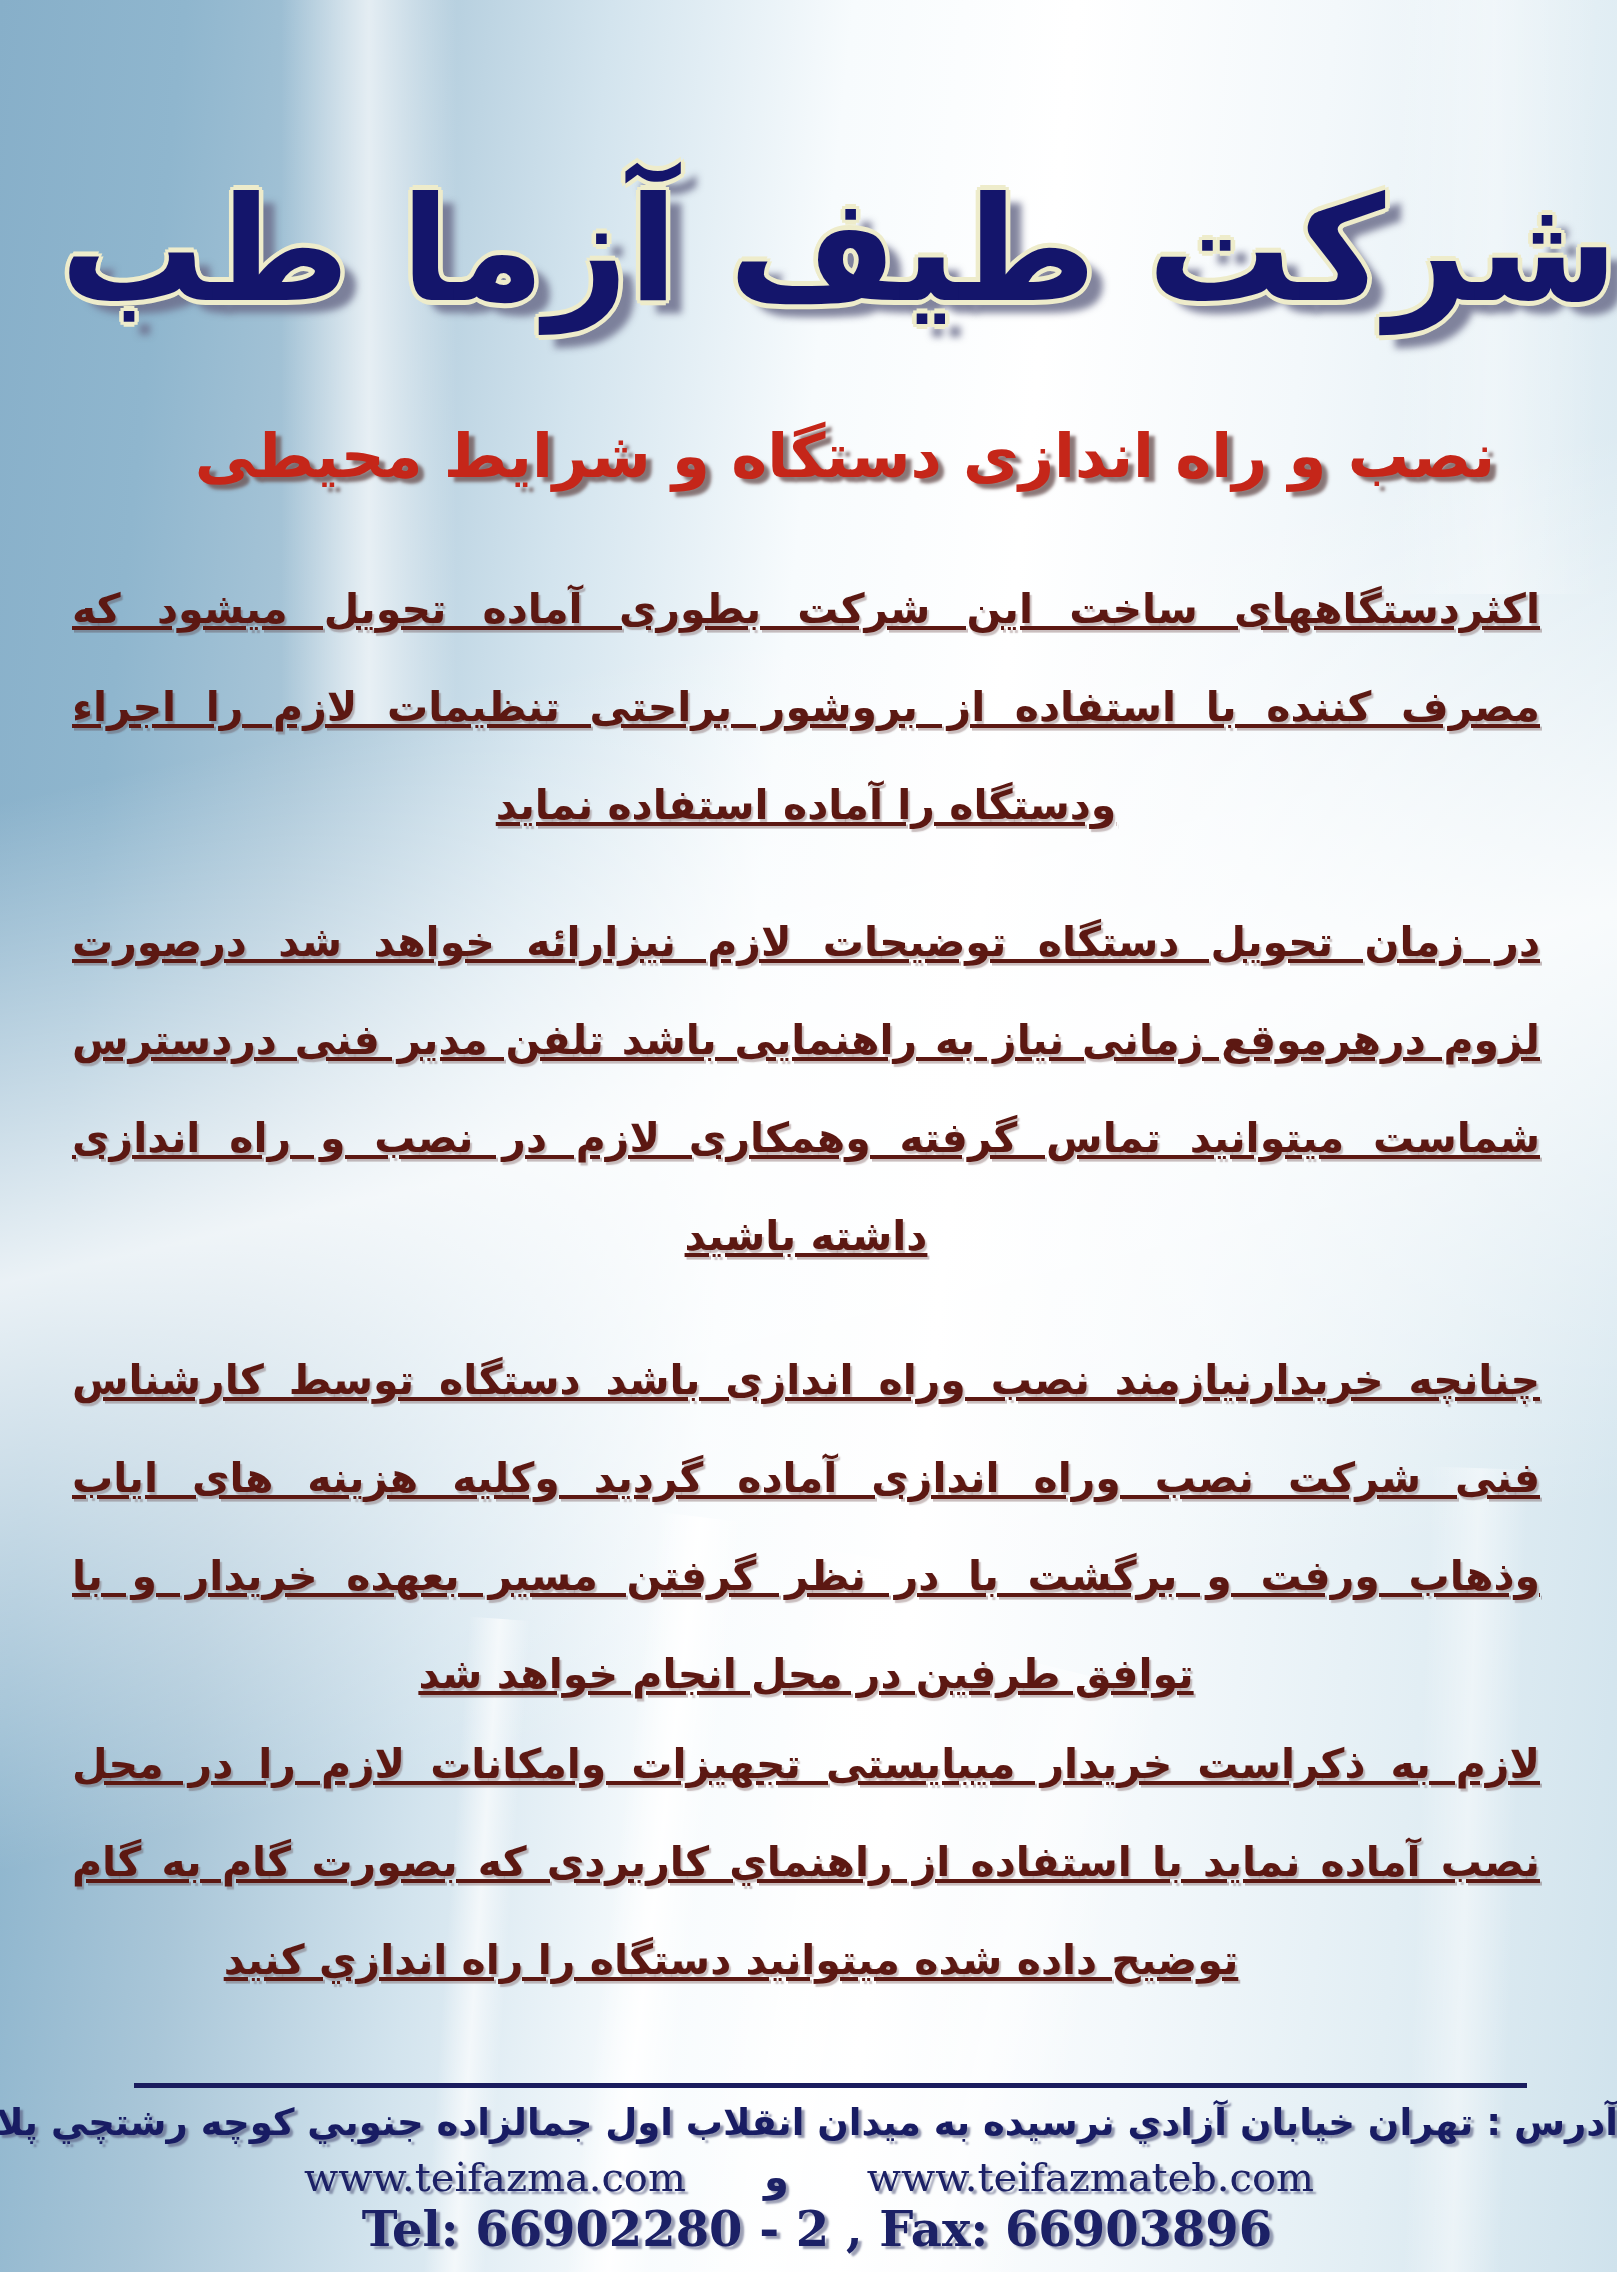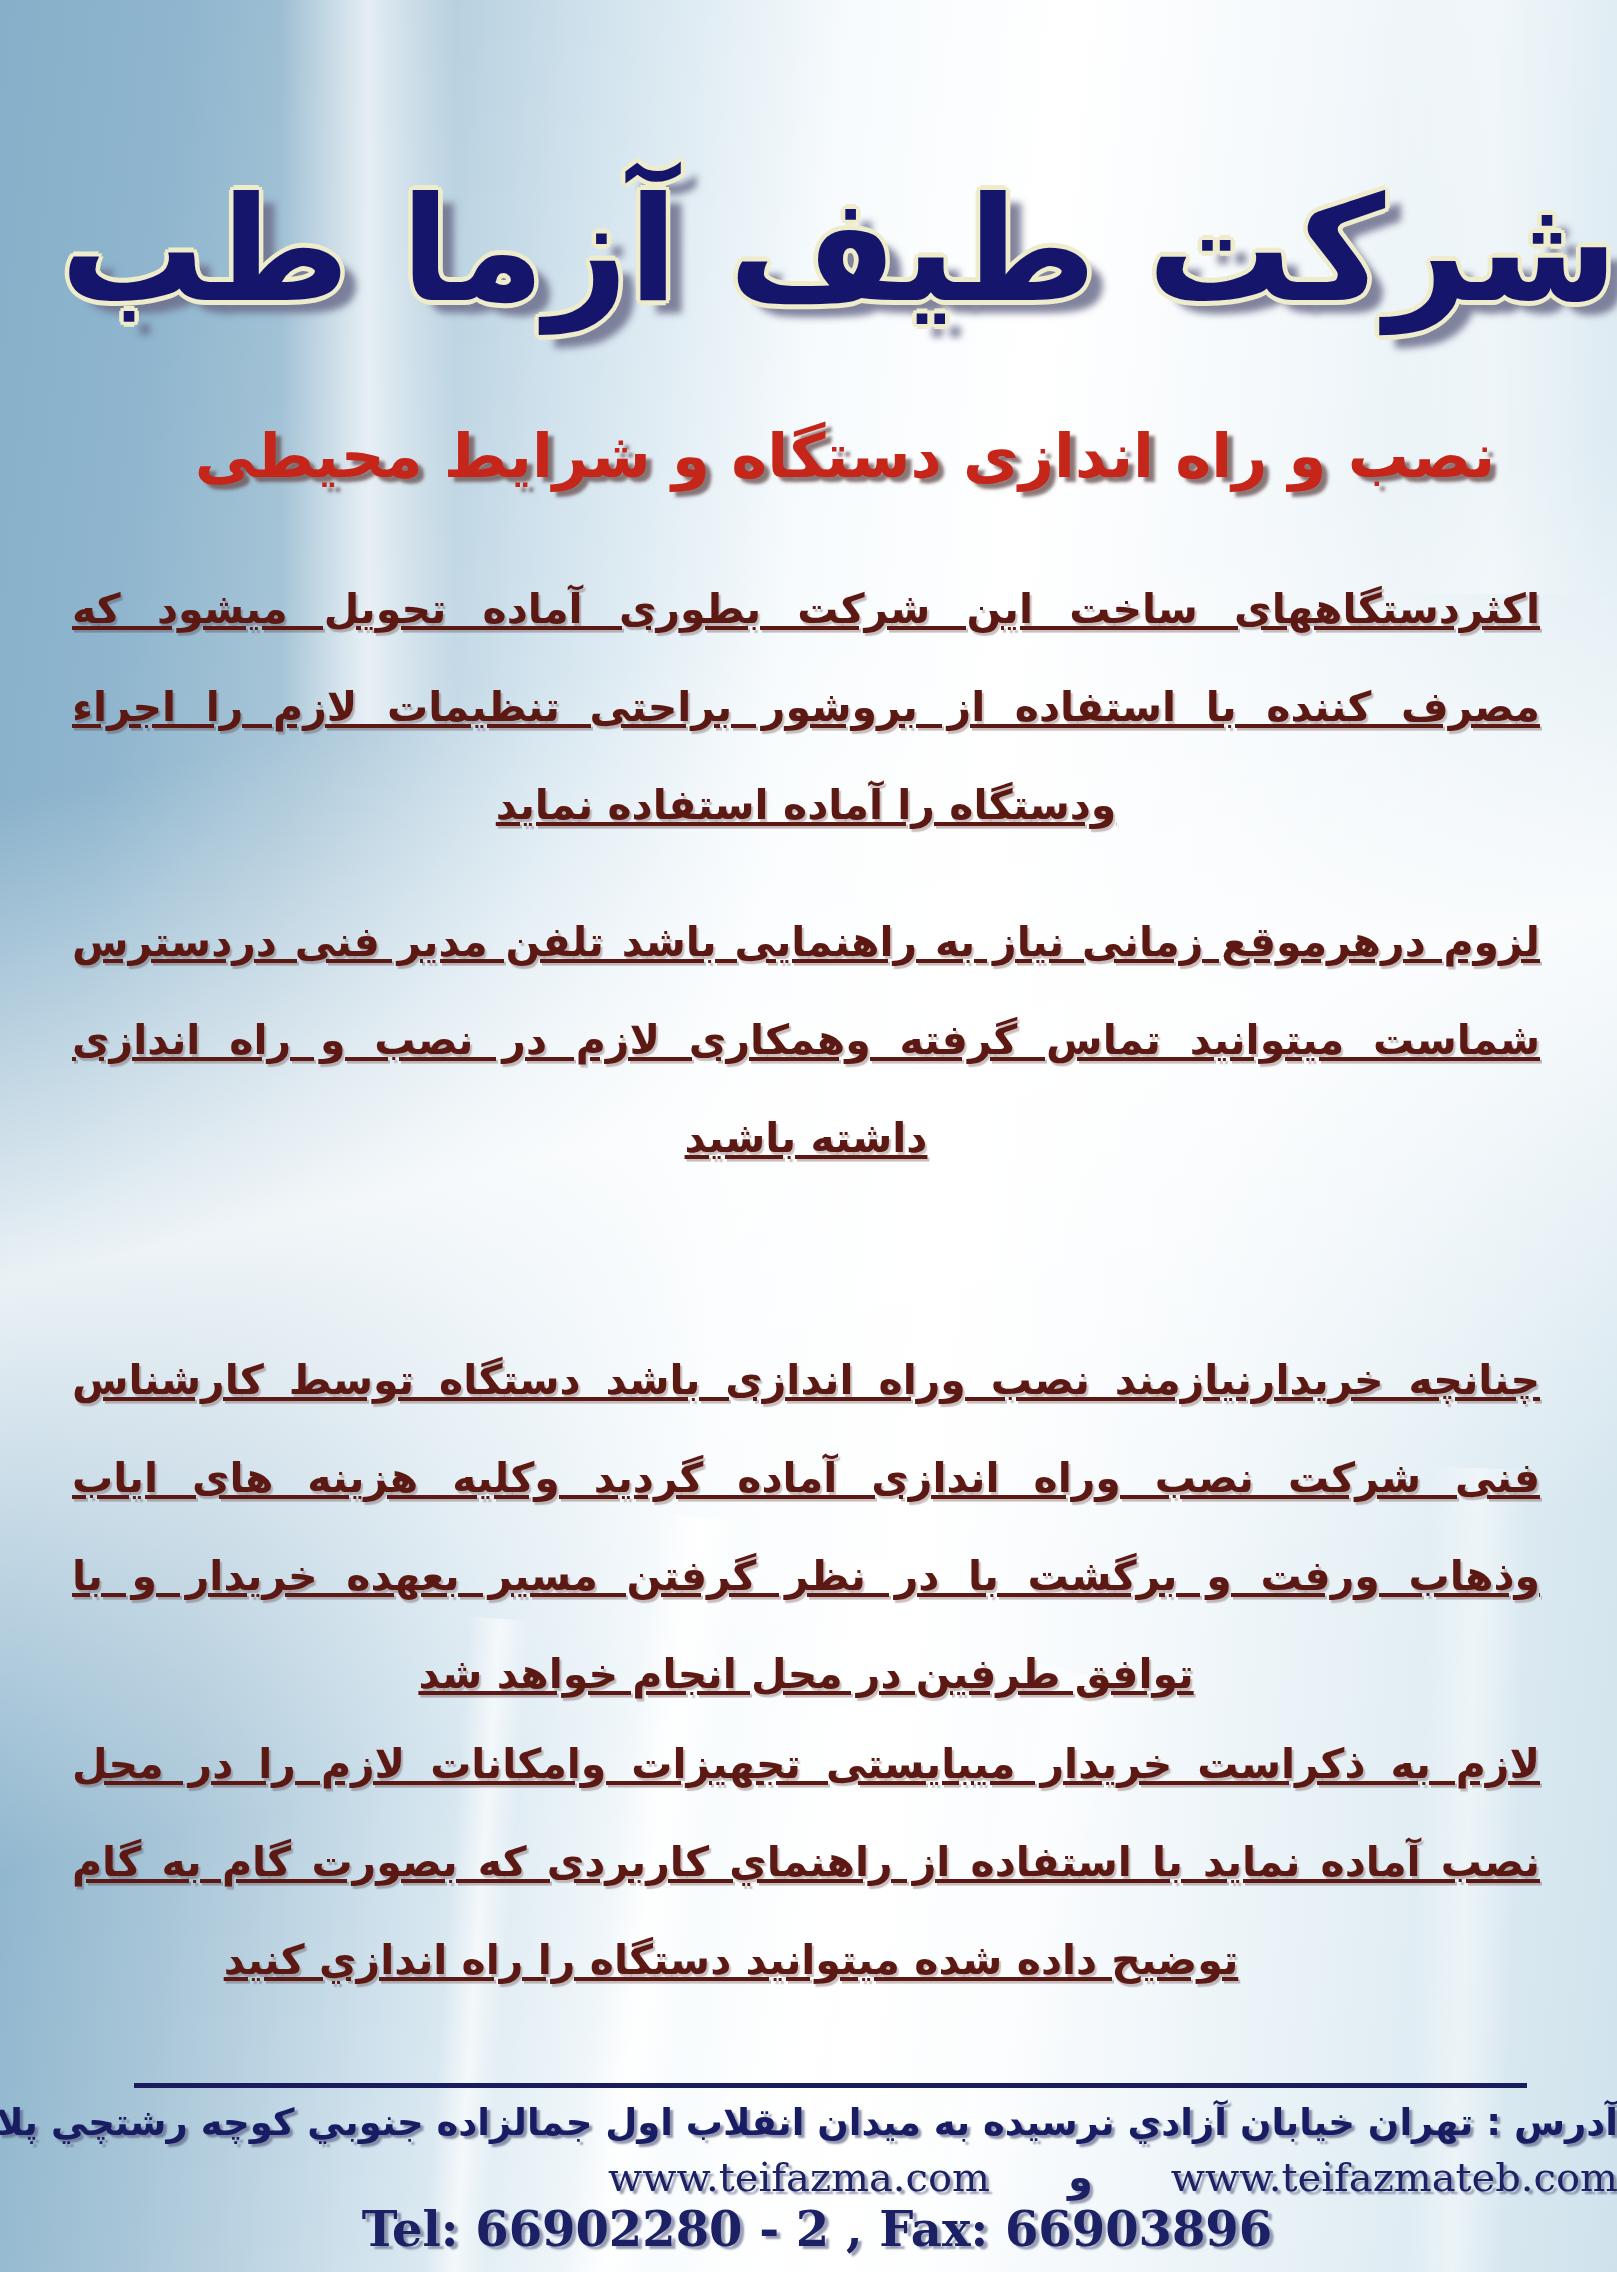--- a/index.html
+++ b/index.html
@@ -57,21 +57,21 @@
     background:#1a1c5e;
   }
   .footer-address{
     position:absolute;left:0;top:2093px;width:100%;height:60px;line-height:60px;
     text-align:center;direction:rtl;white-space:nowrap;
     font-size:37px;font-weight:bold;color:#181c63;
     text-shadow:3.3px 3.3px 2px rgba(90,95,130,.65);
   }
   .footer-sites{
     position:absolute;left:0;top:2154px;width:100%;height:46px;line-height:46px;
-    display:flex;justify-content:flex-end;align-items:center;gap:78px;
+    display:flex;justify-content:center;align-items:center;gap:78px;
     font-family:"DejaVu Serif","Liberation Serif",serif;
     font-size:40px;color:#1c2166;
     text-shadow:3.3px 3.3px 2px rgba(90,95,130,.6);
   }
   .footer-sites .conj{font-family:"DejaVu Sans",sans-serif;font-weight:bold;}
   .footer-telfax{
     position:absolute;left:8px;top:2200px;width:100%;height:59px;line-height:59px;
     text-align:center;white-space:nowrap;
     font-family:"DejaVu Serif","Liberation Serif",serif;
     font-size:48px;font-weight:bold;color:#1c2166;
@@ -96,20 +96,21 @@
 
   <h2 class="subtitle">نصب و راه اندازی دستگاه و شرایط محیطی</h2>
 
   <div class="bodytext" id="paras">
       <div class="para" style="top: 560px;">
         <div class="body-line just">اکثردستگاههای ساخت این شرکت بطوری آماده تحویل میشود  که</div>
         <div class="body-line just">مصرف کننده با استفاده از بروشور براحتی تنظیمات لازم را اجراء</div>
         <div class="body-line">ودستگاه را آماده استفاده نماید</div>
       </div>
       <div class="para" style="top: 893px;">
+        <div class="body-line just">در زمان تحویل دستگاه توضیحات لازم نیزارائه خواهد شد درصورت</div>
         <div class="body-line just">لزوم درهرموقع زمانی نیاز به راهنمایی باشد تلفن مدیر فنی دردسترس</div>
         <div class="body-line just">شماست میتوانید تماس گرفته وهمکاری لازم در نصب و راه اندازی</div>
         <div class="body-line">داشته باشید</div>
       </div>
       <div class="para" style="top: 1331px;">
         <div class="body-line just">چنانچه خریدارنیازمند نصب وراه اندازی باشد دستگاه توسط کارشناس</div>
         <div class="body-line just">فنی شرکت نصب وراه اندازی آماده گردید وکلیه هزینه های ایاب</div>
         <div class="body-line just">وذهاب ورفت و برگشت با در نظر گرفتن  مسیر بعهده خریدار و با</div>
         <div class="body-line">توافق طرفین در محل انجام خواهد شد</div>
       </div>

